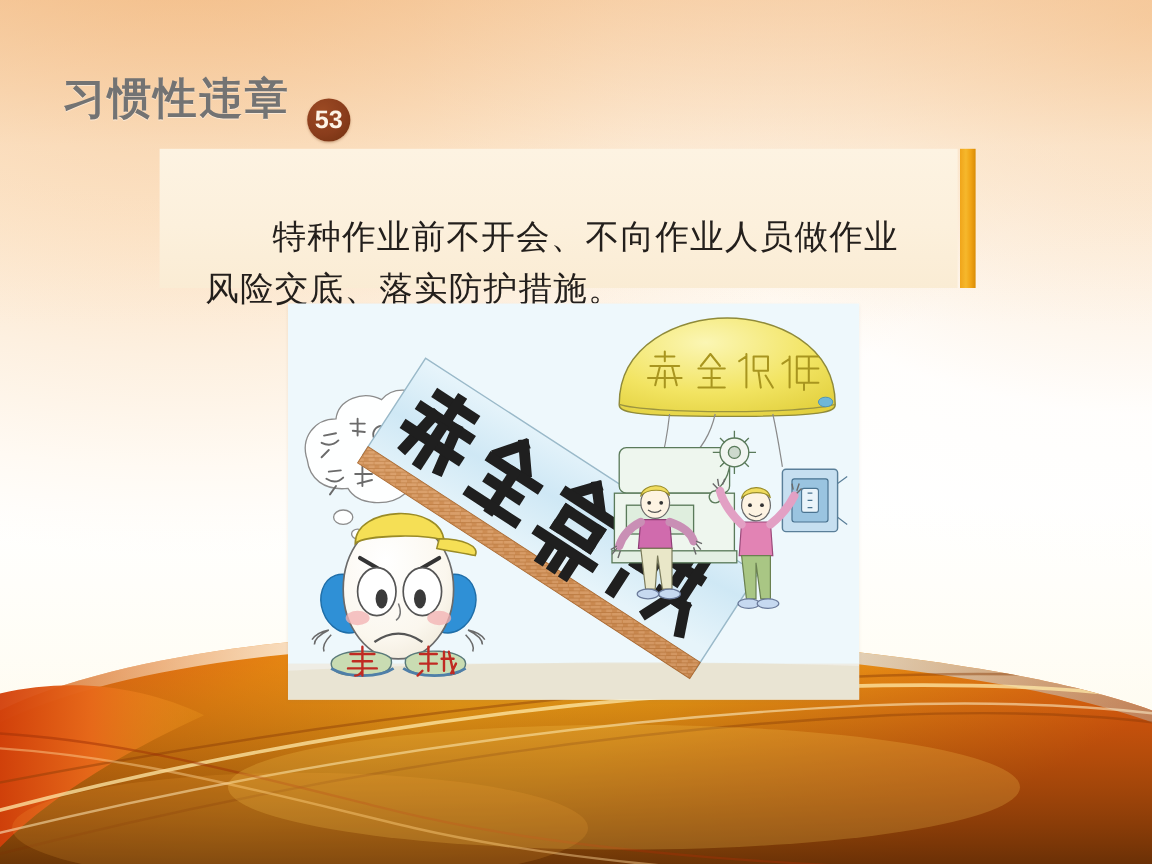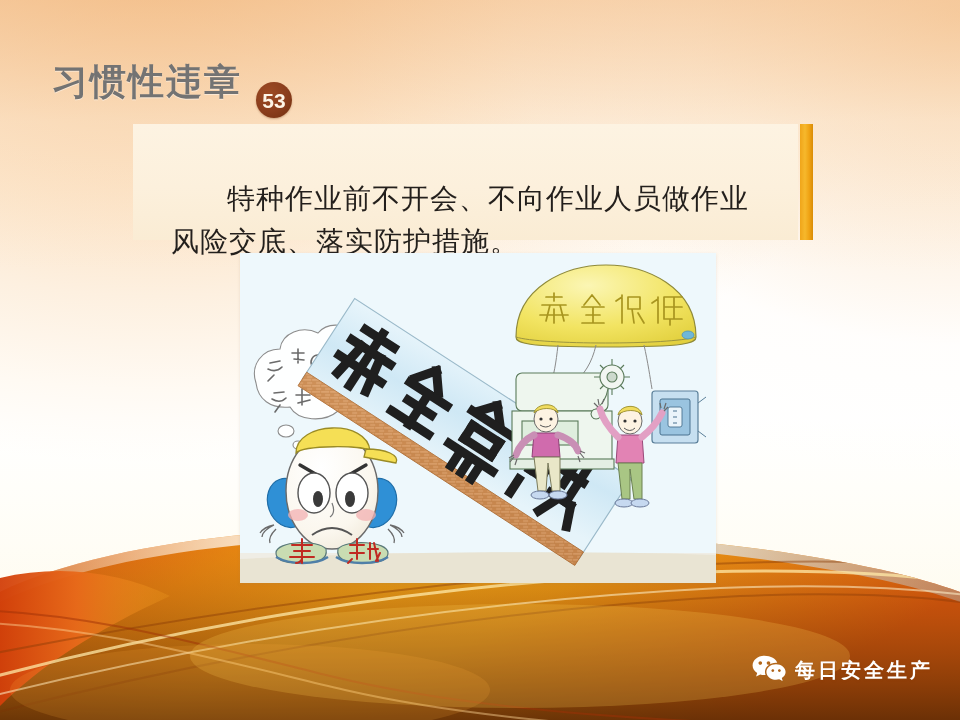--- a/index.html
+++ b/index.html
@@ -430,27 +430,14 @@
         </g>
 
         <g stroke="#c02a22" stroke-width="2" fill="none" stroke-linecap="round">
           <path d="M110,292 l14,0 M117,286 l0,20 M110,300 l14,0 M112,306 l-4,4"></path>
           <path d="M130,290 l0,16 M128,296 l10,0 M134,290 l4,18 M140,300 l-4,8"></path>
         </g>
       </g>
     </svg>
   </div>
 
-  <div class="watermark">
-    <span>
-      <svg width="34" height="27" viewBox="0 0 34 27" xmlns="http://www.w3.org/2000/svg">
-        <path d="M12.4,0.8 C5.9,0.8 0.6,5.1 0.6,10.4 C0.6,13.4 2.4,16.1 5.2,17.9 L4.1,21.6 L8.3,19.4 C9.6,19.8 11,20 12.4,20 C12.8,20 13.2,20 13.6,19.9 C13.2,19 13,18 13,17 C13,11.9 17.9,7.8 24,7.8 C24.4,7.8 24.8,7.8 25.2,7.9 C24.1,3.8 18.8,0.8 12.4,0.8 Z
-                 M8.3,6.2 C9.3,6.2 10.1,7 10.1,8 C10.1,9 9.3,9.8 8.3,9.8 C7.3,9.8 6.5,9 6.5,8 C6.5,7 7.3,6.2 8.3,6.2 Z
-                 M16.5,6.2 C17.5,6.2 18.3,7 18.3,8 C18.3,9 17.5,9.8 16.5,9.8 C15.5,9.8 14.7,9 14.7,8 C14.7,7 15.5,6.2 16.5,6.2 Z" fill="#ffffff"></path>
-        <path d="M33.6,17 C33.6,12.7 29.3,9.2 24,9.2 C18.7,9.2 14.4,12.7 14.4,17 C14.4,21.3 18.7,24.8 24,24.8 C25.1,24.8 26.2,24.6 27.2,24.3 L30.7,26.1 L29.8,23 C32.1,21.6 33.6,19.5 33.6,17 Z
-                 M20.8,14.2 C21.6,14.2 22.2,14.8 22.2,15.6 C22.2,16.4 21.6,17 20.8,17 C20,17 19.4,16.4 19.4,15.6 C19.4,14.8 20,14.2 20.8,14.2 Z
-                 M27.4,14.2 C28.2,14.2 28.8,14.8 28.8,15.6 C28.8,16.4 28.2,17 27.4,17 C26.6,17 26,16.4 26,15.6 C26,14.8 26.6,14.2 27.4,14.2 Z" fill="#ffffff"></path>
-      </svg>
-    </span>
-    <span class="wm-text">每日安全生产</span>
-  </div>
 
 </div>
 
 </body></html>

